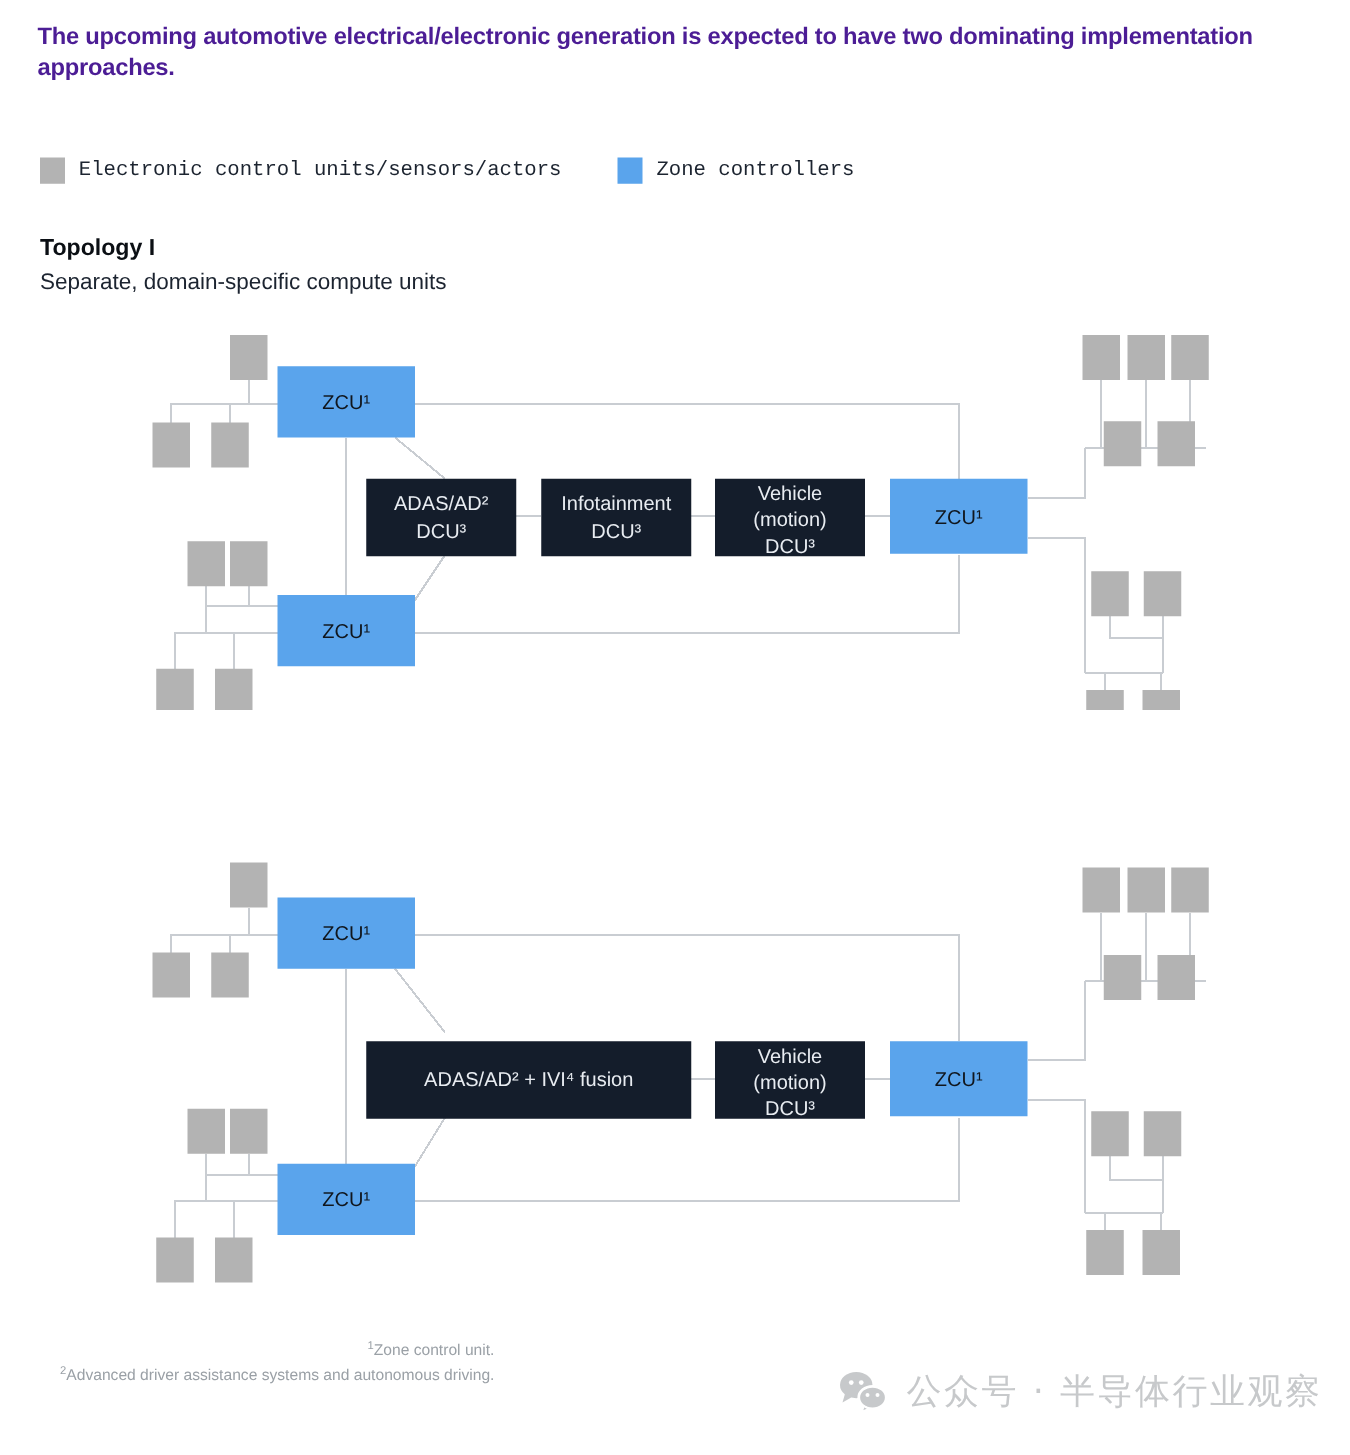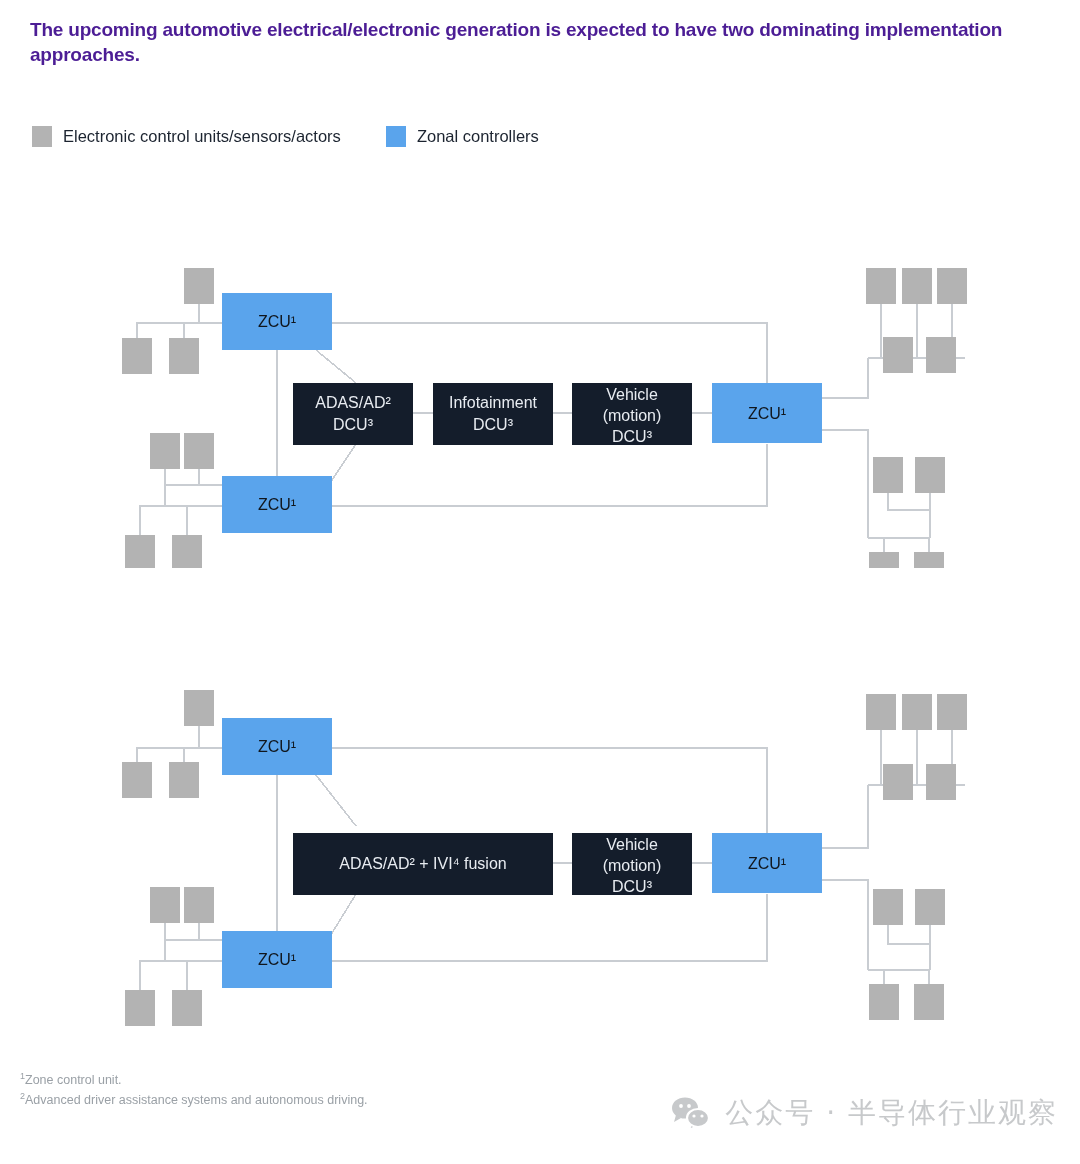--- a/index.html
+++ b/index.html
@@ -9,21 +9,21 @@
     color:#111820;position:relative;overflow:hidden;
   }
   .page{position:absolute;inset:0;}
 
   .title{
     position:absolute;left:30px;top:18px;width:1030px;
     font-size:19px;font-weight:bold;line-height:1.30;
     letter-spacing:-0.2px;color:#4c1d95;
   }
 
-  .legend{position:absolute;left:32px;top:126px;display:flex;align-items:flex-end;}
+  .legend{position:absolute;left:32px;top:126px;display:flex;align-items:flex-end;font-family:Liberation Mono, monospace;}
   .legend-item{display:flex;align-items:center;}
   .swatch{width:20px;height:21px;display:inline-block;flex:none;}
   .legend-label{
     font-size:16.5px;color:#1c2430;margin-left:11px;white-space:nowrap;
     line-height:1;
   }
   .lg-gap1{width:45px;}
   .lg-gap2{width:45px;}
 
   .sec-head{position:absolute;left:32px;}
@@ -37,21 +37,21 @@
   #topo1-svg{top:248px;}
   #topo2-svg{top:678px;}
 
   .boxlabel{
     font-family:"Liberation Sans","DejaVu Sans",sans-serif;
     font-size:16px;
   }
   .lbl-dark{fill:#e8ecf1;}
   .lbl-blue{fill:#10161d;}
 
-  .footnotes{position:absolute;left:20px;top:1070px;}
+  .footnotes{position:absolute;left:48px;top:1070px;text-align:right;}
   .fn{font-size:12.5px;color:#9aa0a6;line-height:1.42;white-space:nowrap;}
   .fn sup{font-size:9px;vertical-align:super;}
 
   .watermark{
     position:absolute;right:22px;top:1094px;
     display:flex;align-items:center;color:#c7c9cb;
   }
   .wm-icon{margin-right:14px;display:block;}
   .wm-text{
     font-size:28px;letter-spacing:2px;color:#c7c9cb;
@@ -66,25 +66,29 @@
   <div class="title">The upcoming automotive electrical/electronic generation is expected to have two dominating implementation approaches.</div>
 
   <div class="legend">
     <div class="legend-item">
       <span class="swatch" style="background:#b3b3b3"></span>
       <span class="legend-label">Electronic control units/sensors/actors</span>
     </div>
     <span class="lg-gap1"></span>
     <div class="legend-item">
       <span class="swatch" style="background:#5aa4ec"></span>
-      <span class="legend-label">Zonal controllers</span>
+      <span class="legend-label">Zone controllers</span>
     </div>
     <span class="lg-gap2"></span>
   </div>
 
+  <div class="sec-head" id="topo1-head">
+    <div class="sec-title">Topology I</div>
+    <div class="sec-sub">Separate, domain-specific compute units</div>
+  </div>
 
   <svg class="diagram" id="topo1-svg" width="1080" height="320" viewBox="0 0 1080 320">
     <g stroke="#c9cdd2" stroke-width="1.6" fill="none" shape-rendering="crispEdges">
 
       <path d="M199,56 L199,75"></path>
       <path d="M137,90 L137,75 L222,75"></path>
       <path d="M184,90 L184,75"></path>
 
       <path d="M165,221 L165,237 L222,237"></path>
       <path d="M199,221 L199,237"></path>

